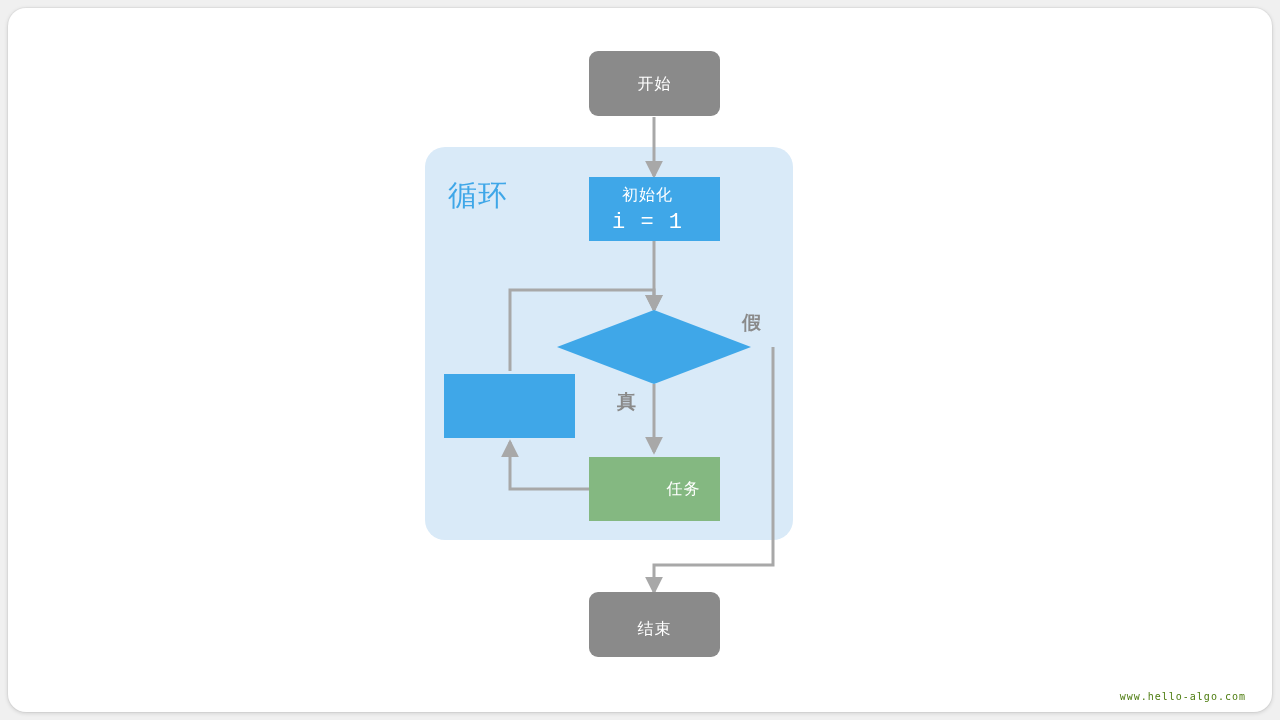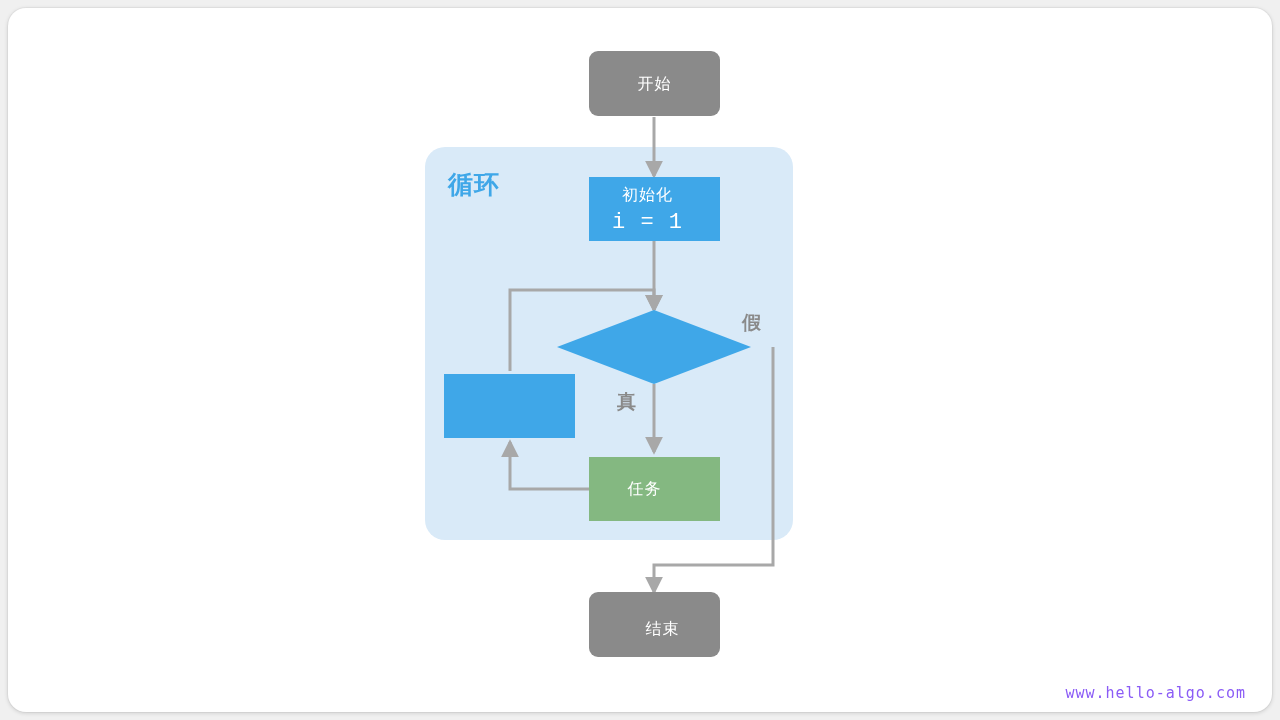--- a/index.html
+++ b/index.html
@@ -52,40 +52,40 @@
   }
   .mono {
     font-family: Liberation Mono, monospace;
     font-size: 22px;
     line-height: 28px;
     letter-spacing: 1px;
   }
   .loop-title {
     position: absolute;
     left: 448px;
-    top: 168px;
-    font-size: 25px;
-    font-weight: bold;
+    top: 176px;
+    font-size: 29px;
+    font-weight: normal;
     color: #3FA7E8;
     letter-spacing: 1px;
   }
   .edge-label {
     position: absolute;
     font-size: 19px;
     font-weight: bold;
     color: #8a8a8a;
     letter-spacing: 1px;
   }
   .watermark {
     position: absolute;
     right: 34px;
     bottom: 18px;
     font-family: "DejaVu Sans Mono", monospace;
-    font-size: 15px;
-    color: #8b5cf6;
+    font-size: 10px;
+    color: #4d7c0f;
     letter-spacing: 1px;
   }
 </style>
 </head>
 <body>
 
 <div id="stage">
   <div id="card"></div>
 
   <svg id="diagram" viewBox="0 0 1280 720" xmlns="http://www.w3.org/2000/svg">
@@ -128,25 +128,25 @@
     <span class="cjk">开始</span>
   </div>
 
   <div class="node-label" style="left:589px; top:177px; width:117px; height:64px;">
     <span class="cjk">初始化</span>
     <span class="mono">i = 1</span>
   </div>
 
 
 
-  <div class="node-label" style="left:579px; top:457px; width:131px; height:64px;">
+  <div class="node-label" style="left:618px; top:457px; width:131px; height:64px;">
     <span class="cjk">任务</span>
   </div>
 
-  <div class="node-label" style="left:589px; top:592px; width:131px; height:73px;padding-left:8px;">
+  <div class="node-label" style="left:589px; top:592px; width:131px; height:73px;">
     <span class="cjk">结束</span>
   </div>
 
   <div class="edge-label" style="left:617px; top:389px;">真</div>
 
   <div class="edge-label" style="left:742px; top:310px;">假</div>
 
   <div class="watermark">www.hello-algo.com</div>
 </div>
 

